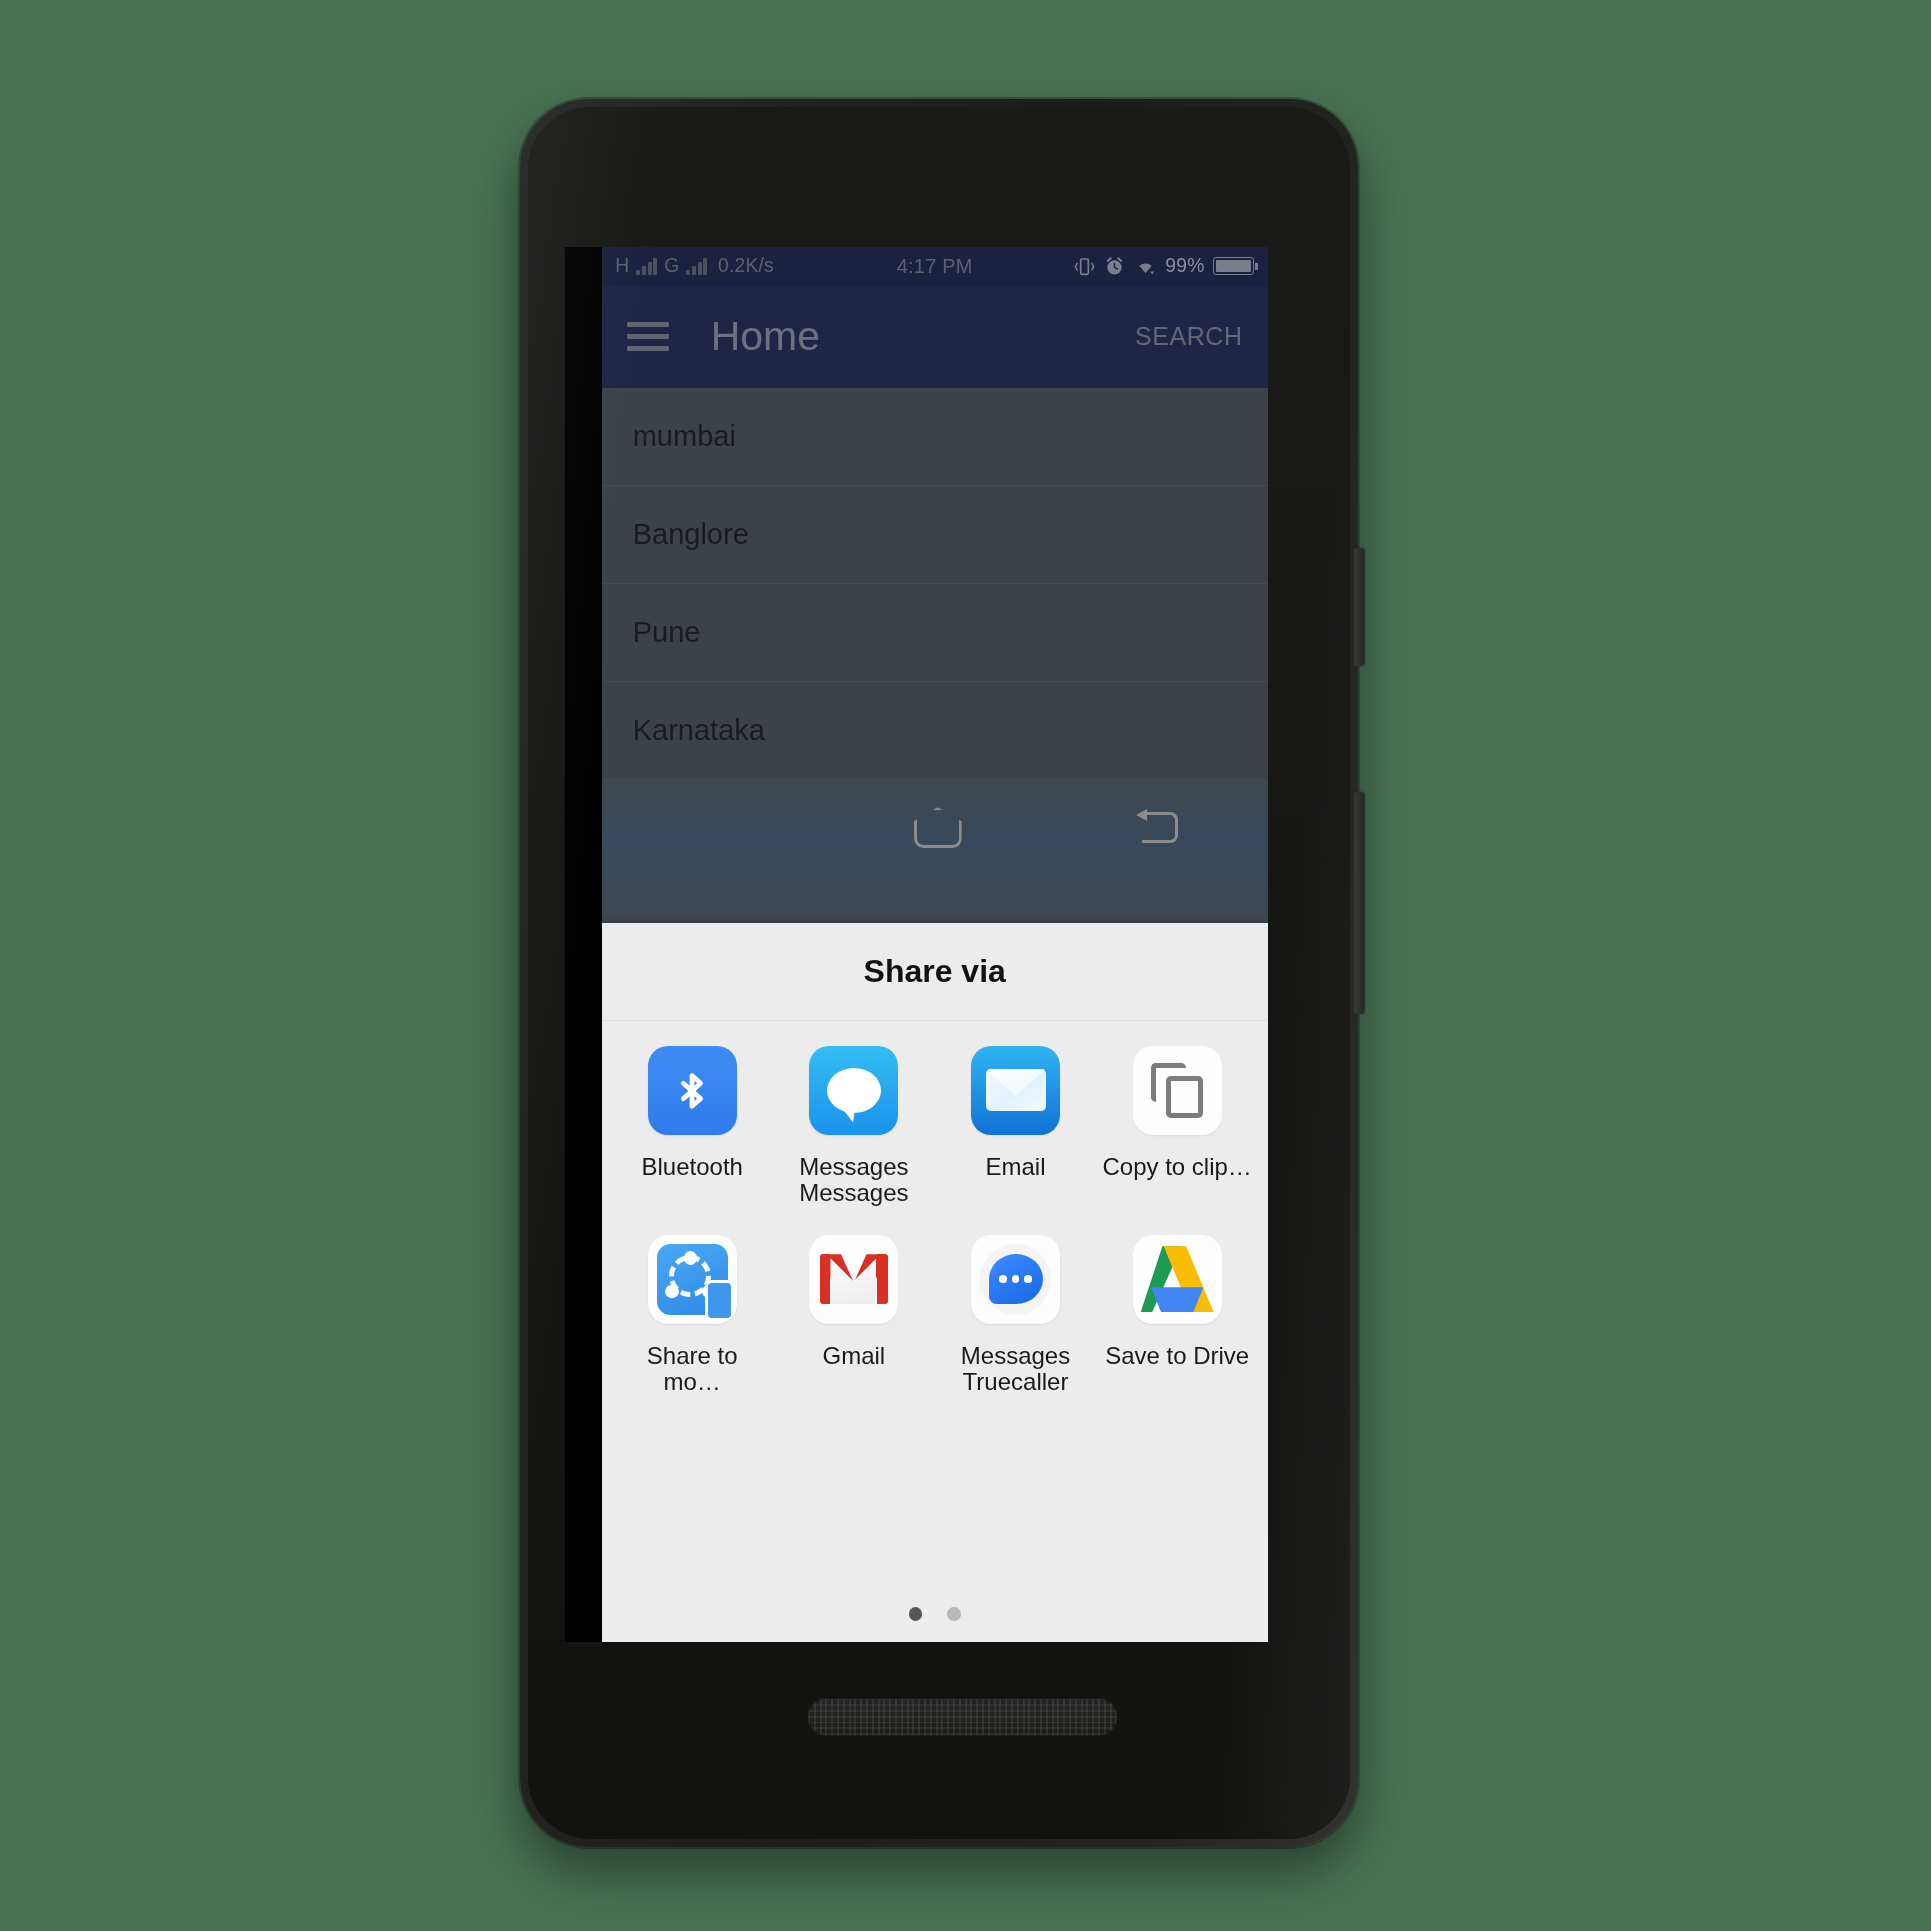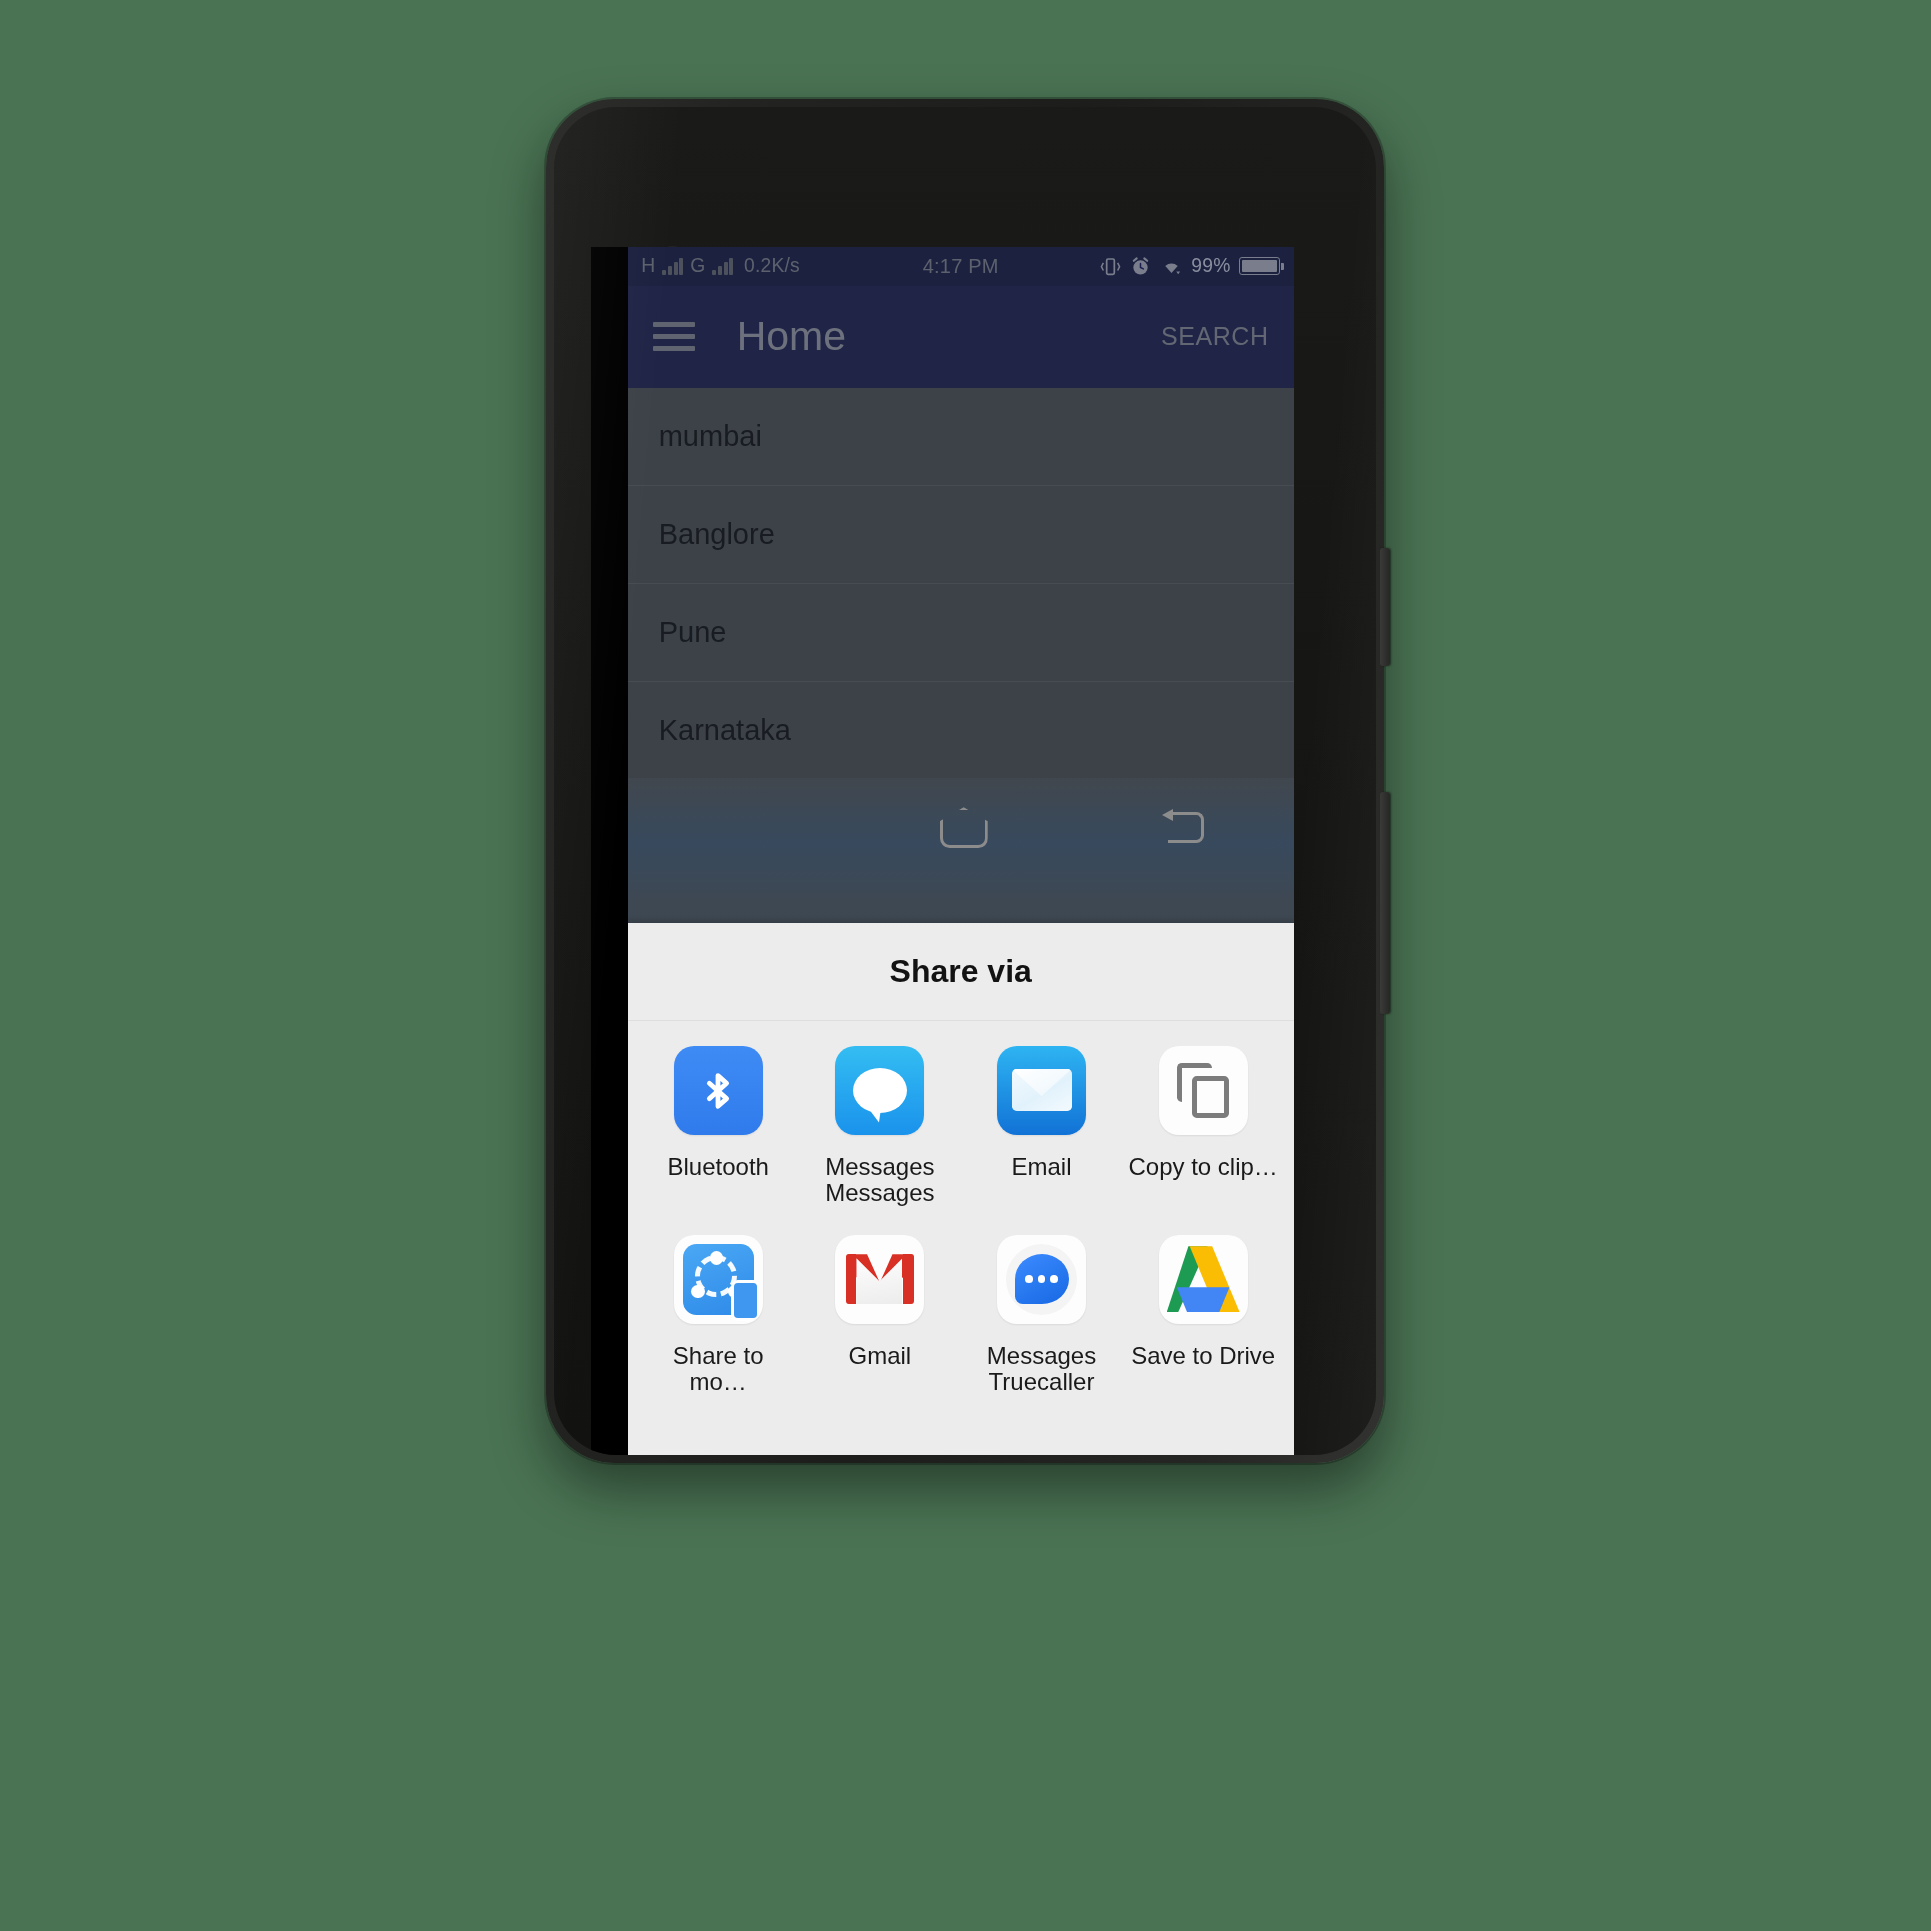--- a/index.html
+++ b/index.html
@@ -5,22 +5,22 @@
   * { margin:0; padding:0; box-sizing:border-box; }
   html,body { width:1931px; height:1931px; overflow:hidden; }
   body {
     background:#4a7353;
     font-family:"Liberation Sans", sans-serif;
     position:relative;
   }
 
   
   .device{
-    position:absolute; left:546px; top:99px;
-    width:838px; height:1364px;
+    position:absolute; left:520px; top:99px;
+    width:838px; height:1748px;
     border-radius:68px;
     background:linear-gradient(100deg,#2e2f2d 0%,#232422 18%,#1d1e1c 50%,#252624 82%,#323331 100%);
     box-shadow:0 25px 54px rgba(0,0,0,.45), 0 0 0 1.9px rgba(0,0,0,.25);
   }
   .device-inner{
     position:absolute; left:7.7px; top:7.7px; right:7.7px; bottom:7.7px;
     border-radius:62px;
     background:linear-gradient(180deg,#1a1b19 0%,#151614 55%,#121311 100%);
     overflow:hidden;
   }

